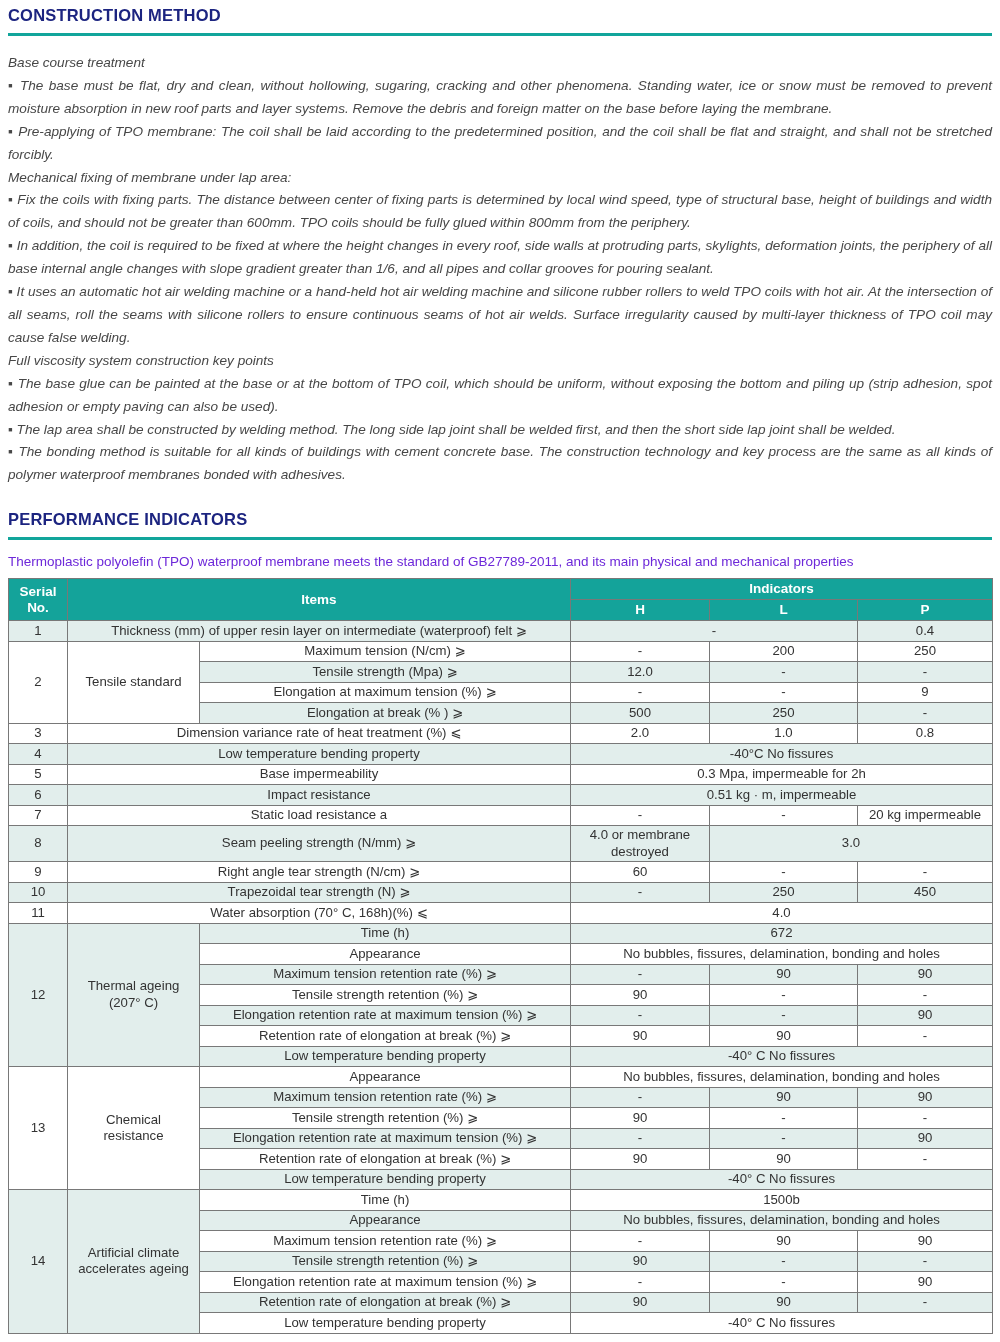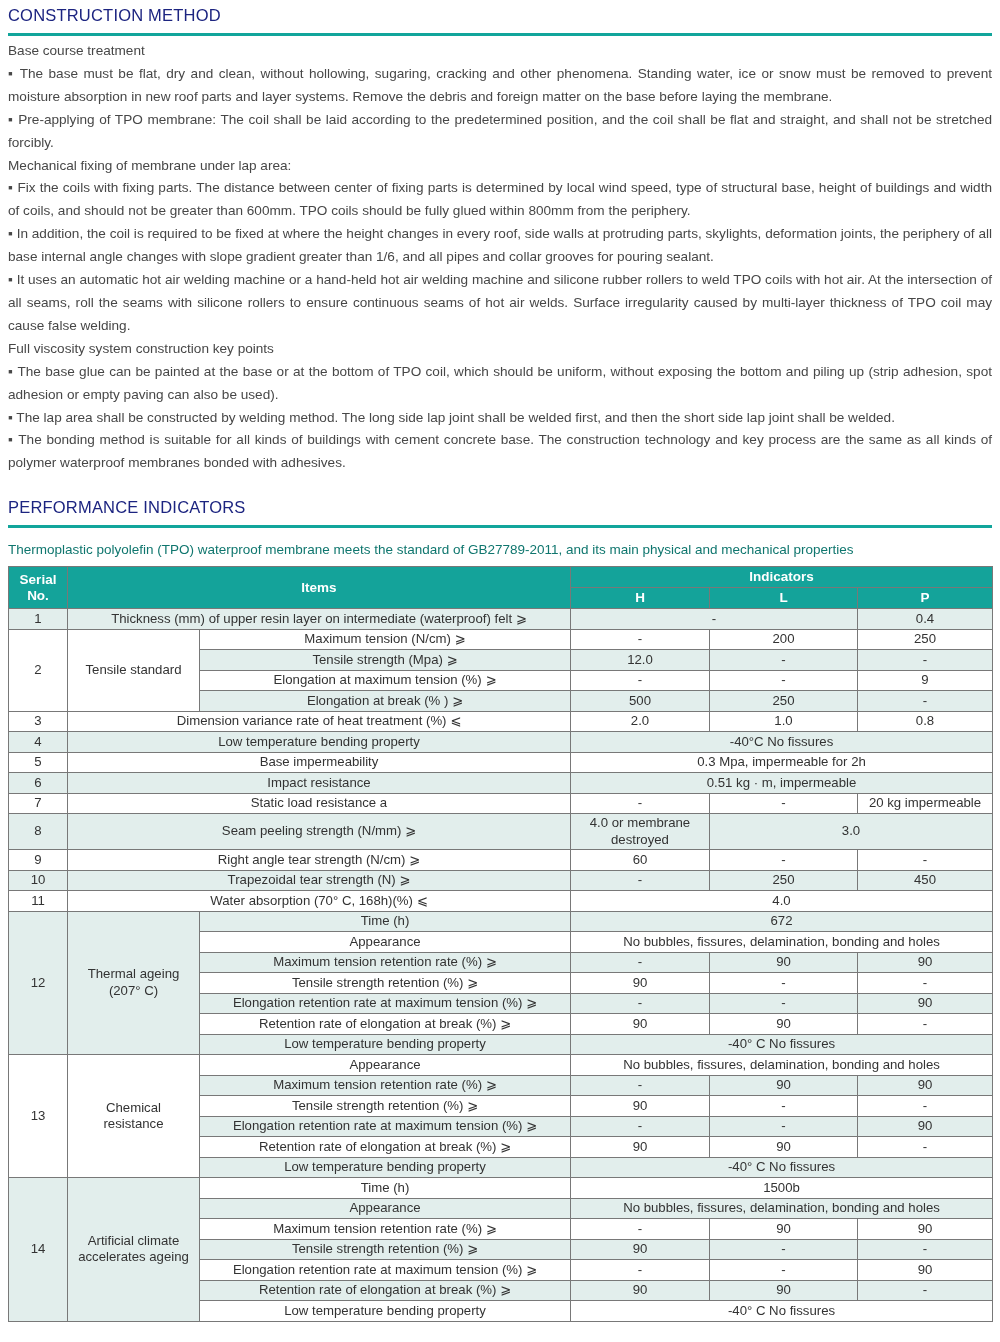--- a/index.html
+++ b/index.html
@@ -5,45 +5,45 @@
   html,body { margin:0; padding:0; background:#fff; }
   body {
     width:1000px;
     font-family:"Liberation Sans","DejaVu Sans",sans-serif;
     -webkit-font-smoothing:antialiased;
   }
   .page { padding:6px 8px 10px 8px; }
 
   .section-title {
     font-size:16.5px;
-    font-weight:normal;
+    font-weight:bold;
     color:#1c2480;
     letter-spacing:0.2px;
     margin:0;
   }
   .rule {
     height:3px;
     background:#12a59b;
     margin-top:8px;
   }
 
-  .paragraphs { margin-top:4px; }
+  .paragraphs { margin-top:16px;font-style:italic; }
   .paragraphs p {
     margin:0;
     font-size:13.6px;
     line-height:22.9px;
     color:#474747;
     text-align:justify;
   }
 
   .perf-section { margin-top:23px; }
   .std-note {
     margin:14px 0 9px 0;
     font-size:13.5px;
-    color:#0f766e;
+    color:#6d28d9;
   }
 
   table.indicators {
     border-collapse:collapse;
     width:984px;
     table-layout:fixed;
   }
   table.indicators col.c-serial { width:59px; }
   table.indicators col.c-group  { width:132px; }
   table.indicators col.c-item   { width:371px; }

